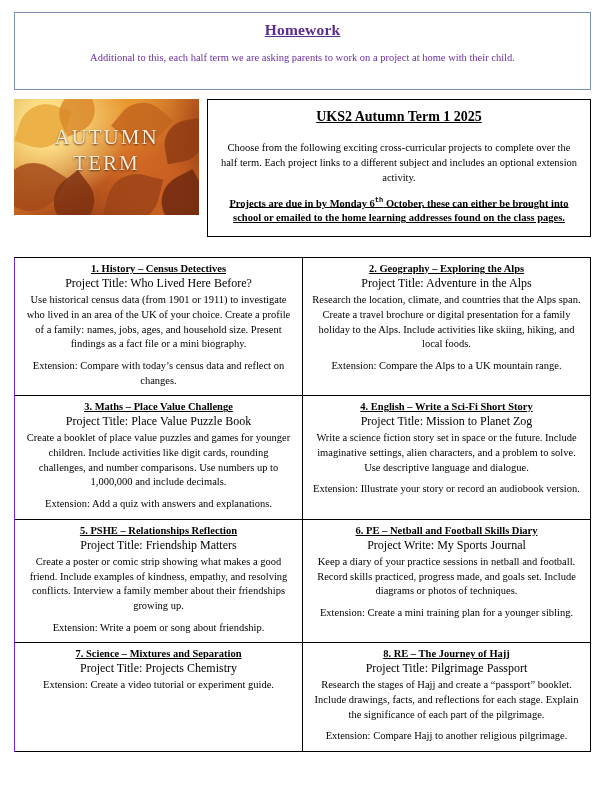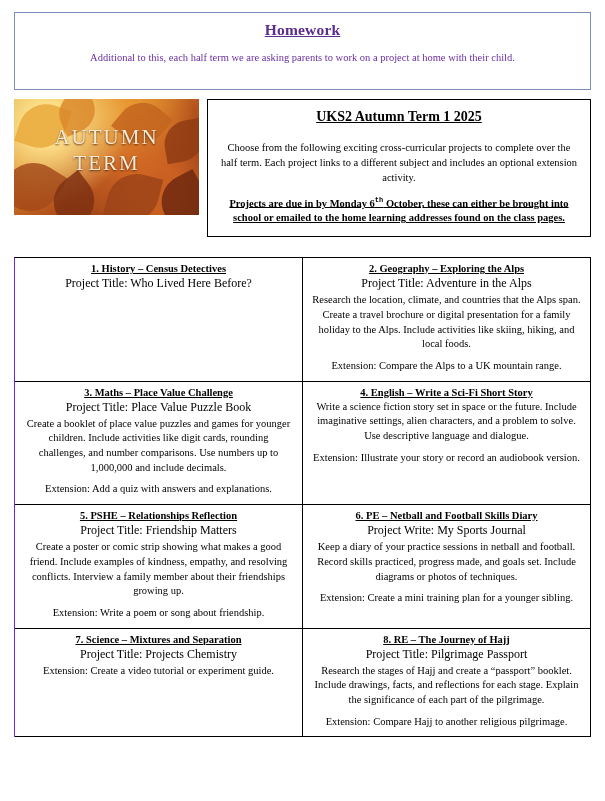--- a/index.html
+++ b/index.html
@@ -183,38 +183,41 @@
       <div class="intro-p">Choose from the following exciting cross-curricular projects to complete over the half term. Each project links to a different subject and includes an optional extension activity.</div>
       <div class="intro-due"><span>Projects are due in by Monday 6</span><sup>th</sup><span> October, these can either be brought into school or emailed to the home learning addresses found on the class pages.</span></div>
     </div>
   </div>
 
   <div class="grid">
 
     <div class="cell">
       <div class="cell-title">1. History – Census Detectives</div>
       <div class="cell-project">Project Title: Who Lived Here Before?</div>
+      <div class="cell-body">Use historical census data (from 1901 or 1911) to investigate who lived in an area of the UK of your choice. Create a profile of a family: names, jobs, ages, and household size. Present findings as a fact file or a mini biography.</div>
+      <div class="cell-ext">Extension: Compare with today’s census data and reflect on changes.</div>
     </div>
 
     <div class="cell">
       <div class="cell-title">2. Geography – Exploring the Alps</div>
       <div class="cell-project">Project Title: Adventure in the Alps</div>
       <div class="cell-body">Research the location, climate, and countries that the Alps span. Create a travel brochure or digital presentation for a family holiday to the Alps. Include activities like skiing, hiking, and local foods.</div>
       <div class="cell-ext">Extension: Compare the Alps to a UK mountain range.</div>
     </div>
 
     <div class="cell">
       <div class="cell-title">3. Maths – Place Value Challenge</div>
       <div class="cell-project">Project Title: Place Value Puzzle Book</div>
       <div class="cell-body">Create a booklet of place value puzzles and games for younger children. Include activities like digit cards, rounding challenges, and number comparisons. Use numbers up to 1,000,000 and include decimals.</div>
       <div class="cell-ext">Extension: Add a quiz with answers and explanations.</div>
     </div>
 
     <div class="cell">
       <div class="cell-title">4. English – Write a Sci-Fi Short Story</div>
+      <div class="cell-project">Project Title: Mission to Planet Zog</div>
       <div class="cell-body">Write a science fiction story set in space or the future. Include imaginative settings, alien characters, and a problem to solve. Use descriptive language and dialogue.</div>
       <div class="cell-ext">Extension: Illustrate your story or record an audiobook version.</div>
     </div>
 
     <div class="cell">
       <div class="cell-title">5. PSHE – Relationships Reflection</div>
       <div class="cell-project">Project Title: Friendship Matters</div>
       <div class="cell-body">Create a poster or comic strip showing what makes a good friend. Include examples of kindness, empathy, and resolving conflicts. Interview a family member about their friendships growing up.</div>
       <div class="cell-ext">Extension: Write a poem or song about friendship.</div>
     </div>

